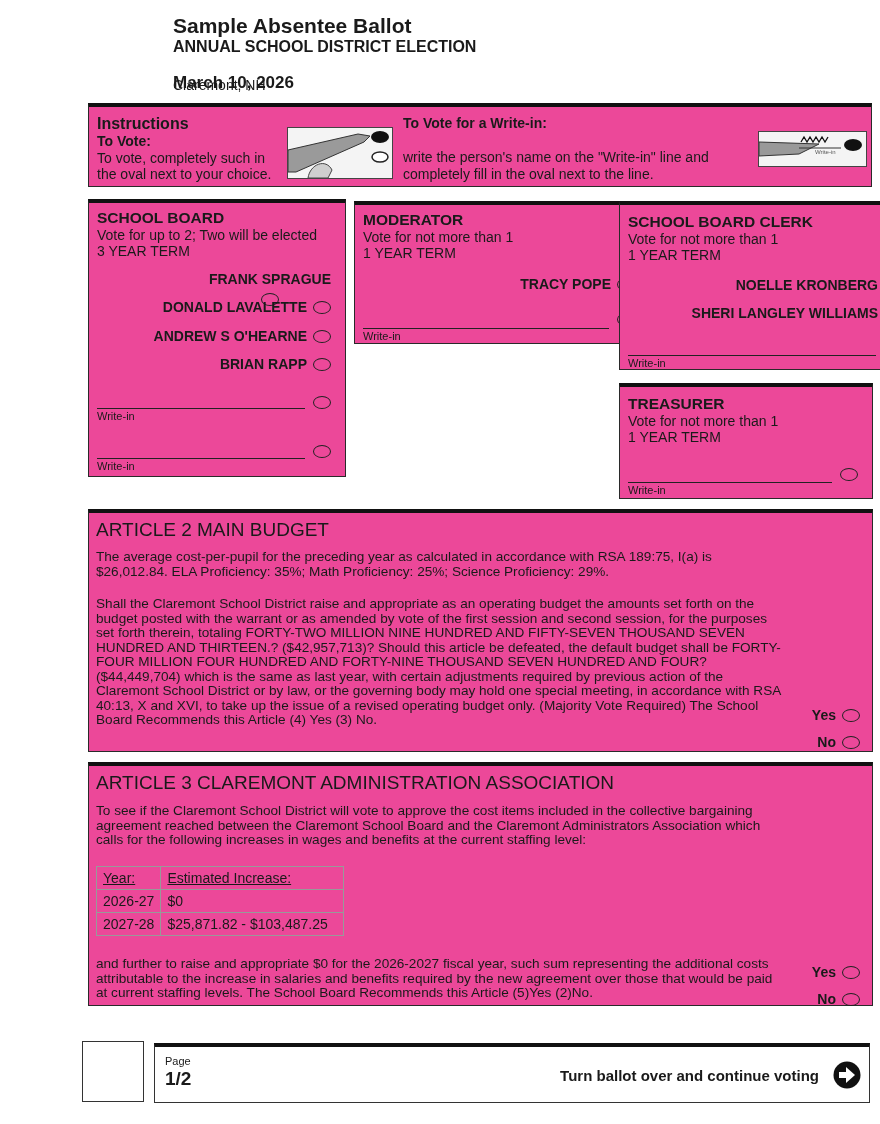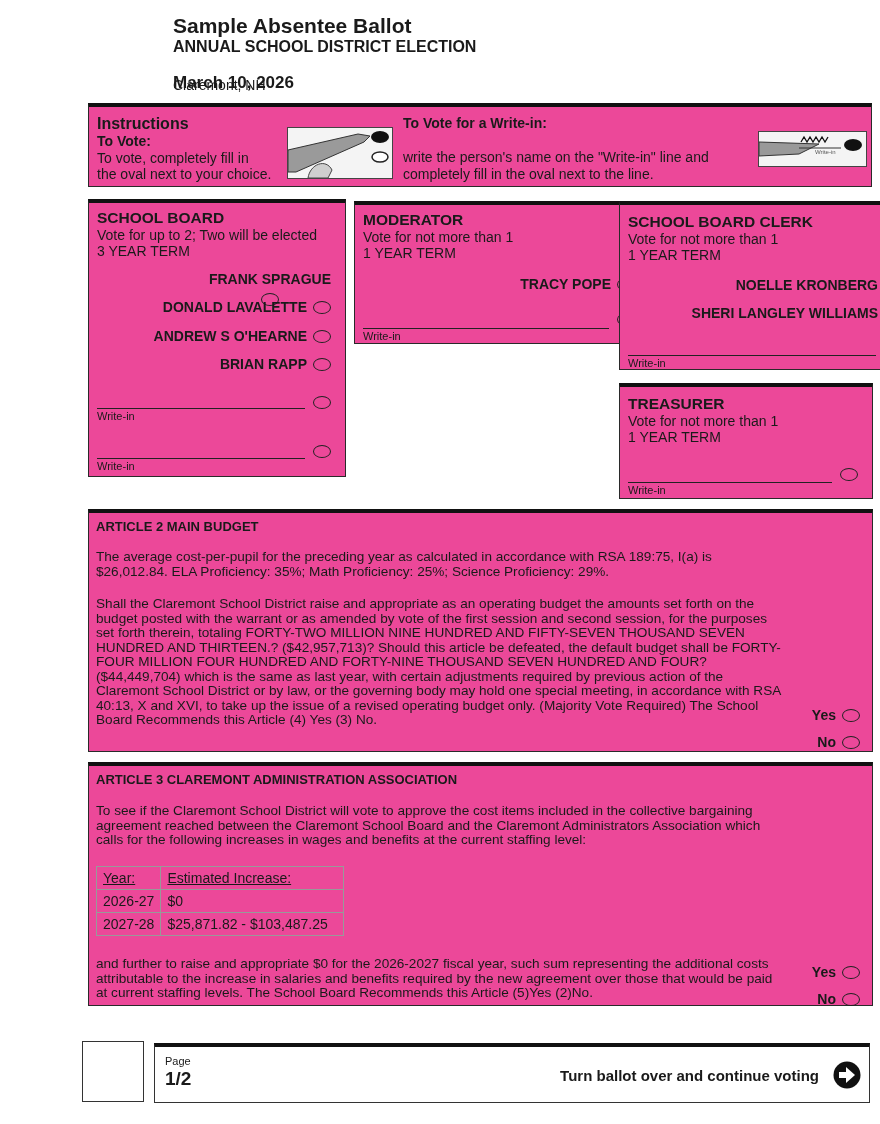--- a/index.html
+++ b/index.html
@@ -14,42 +14,42 @@
   .hdr-date { left: 173px; top: 56px; font-size: 17px; font-weight: bold; margin-top: 17px; }
   .hdr-loc { left: 173px; top: 77px; font-size: 14px; }
 
   .contest-title { font-size: 15.5px; font-weight: bold; margin: 0; line-height: 18px; }
   .contest-line { font-size: 14px; line-height: 16px; }
   .cand { position: absolute; right: 14px; font-size: 14px; font-weight: bold; display: flex; align-items: center; gap: 6px; }
   .oval { display: inline-block; width: 18px; height: 13px; border: 1.5px solid #222; border-radius: 50%; box-sizing: border-box; cursor: pointer; }
   .writein { position: absolute; left: 8px; right: 40px; border-top: 1.5px solid #222; font-size: 11px; padding-top: 1px; }
   .writein-oval { position: absolute; right: 14px; }
 
-  .art-title { font-size: 13px; font-weight: bold; }
+  .art-title { font-size: 19px; font-weight: normal; }
   .art-text { font-size: 13.6px; line-height: 14.5px; }
   .yn { position: absolute; right: 12px; font-size: 14px; font-weight: bold; display: flex; align-items: center; gap: 6px; }
 
   table.incr { border-collapse: collapse; font-size: 14px; }
   table.incr td { border: 1px solid #999; padding: 2px 6px; height: 18px; }
   table.incr td.u { text-decoration: underline; }
 
   .footer-box { position: absolute; left: 154px; top: 1043px; width: 716px; height: 60px; border: 1px solid #333; border-top: 4px solid #111; box-sizing: border-box; }
 </style>
 </head>
 <body>
 
 <div class="abs hdr-title">Sample Absentee Ballot</div>
 <div class="abs hdr-sub">ANNUAL SCHOOL DISTRICT ELECTION</div>
 <div class="abs hdr-date">March 10, 2026</div>
 <div class="abs hdr-loc">Claremont, NH</div>
 
 <div class="box" style="left:88px; top:103px; width:784px; height:84px;">
   <div class="abs" style="left:8px; top:8px; font-size:16px; font-weight:bold;">Instructions</div>
   <div class="abs" style="left:8px; top:26px; font-size:14px; font-weight:bold;">To Vote:</div>
-  <div class="abs" style="left:8px; top:43px; font-size:14px;">To vote, completely fill in</div>
+  <div class="abs" style="left:8px; top:43px; font-size:14px;">To vote, completely such in</div>
   <div class="abs" style="left:8px; top:59px; font-size:14px;">the oval next to your choice.</div>
 
   <div class="abs" style="left:198px; top:20px; width:104px; height:50px; border:1px solid #444; background:#f4f4f4;">
     <svg width="104" height="50" viewBox="0 0 104 50">
       <path d="M0 22 L70 6 L82 8 L76 14 L8 44 L0 44 Z" fill="#9a9a9a" stroke="#333" stroke-width="1"></path>
       <path d="M20 50 C22 36 38 30 44 42 L40 50 Z" fill="#cfcfcf" stroke="#444" stroke-width="1"></path>
       <ellipse cx="92" cy="9" rx="9" ry="6" fill="#111"></ellipse>
       <ellipse cx="92" cy="29" rx="8" ry="5" fill="#fff" stroke="#222" stroke-width="1.5"></ellipse>
     </svg>
   </div>

